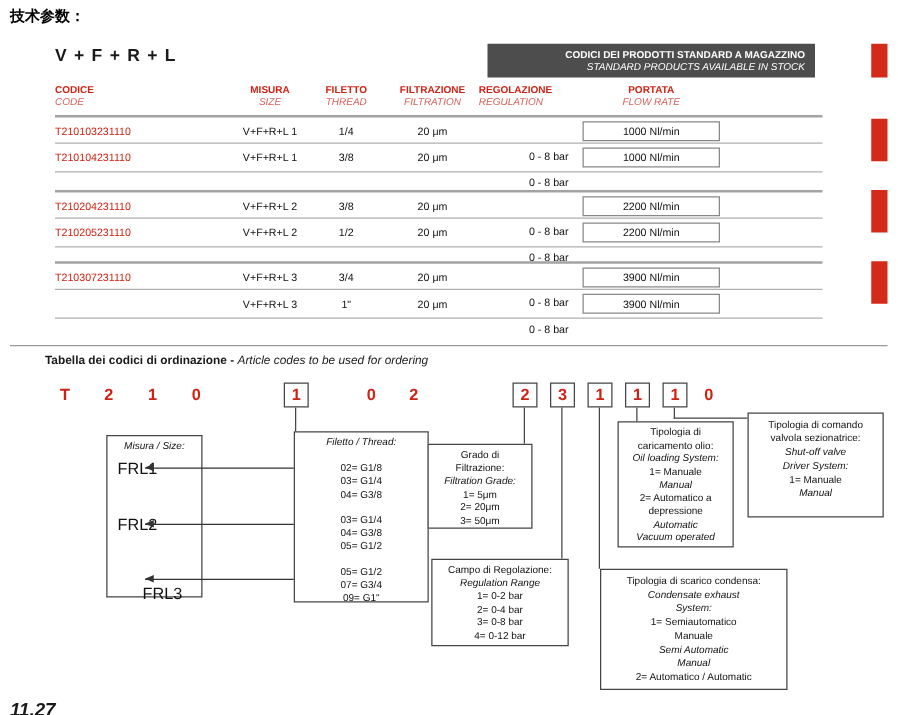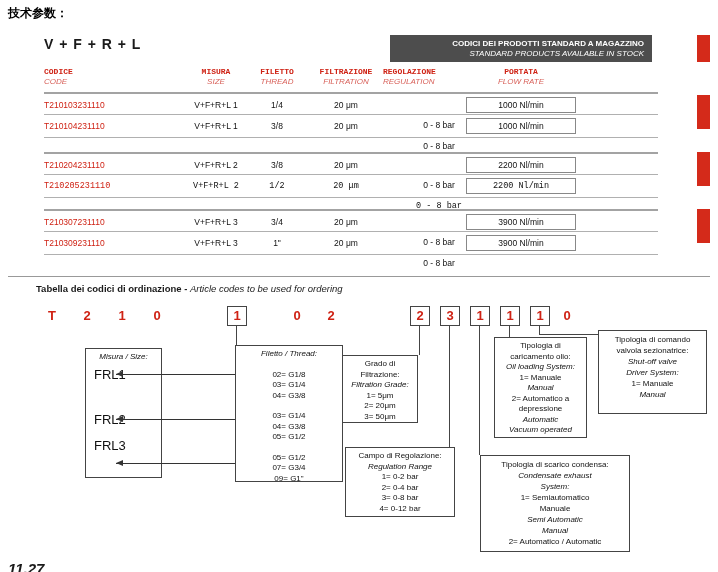--- a/index.html
+++ b/index.html
@@ -16,21 +16,21 @@
   .prod-title { left:44px; top:36px; font-size:14px; font-weight:bold; letter-spacing:1px; color:#1a1a1a; }
   .banner { left:390px; top:35px; width:262px; height:27px; background:#4d4d4d; color:#fff;
             display:flex; flex-direction:column; justify-content:center; align-items:flex-end;
             padding-right:8px; box-sizing:border-box; font-size:8px; line-height:10px; text-align:right; }
   .banner .b1 { font-weight:bold; }
   .banner .b2 { font-style:italic; }
   .redtab { background:#d42a1a; width:13px; left:697px; }
 
   
   .thwrap { top:67px; font-size:8px; line-height:10px; }
-  .thwrap .it { font-weight:bold; color:#cf2214;font-family:Liberation Mono, monospace; }
+  .thwrap .it { font-weight:bold; color:#cf2214; }
   .thwrap .en { font-style:italic; color:#d8615a; }
   .th-codice { left:44px; width:150px; text-align:left; }
   .th-misura { left:166px; width:100px; text-align:center; }
   .th-filetto { left:237px; width:80px; text-align:center; }
   .th-filtr { left:296px; width:100px; text-align:center; }
   .th-regol { left:383px; width:100px; }
   .th-portata { left:471px; width:100px; text-align:center; }
 
   
   .prow { position:absolute; left:44px; width:614px; height:23px; border-bottom:1px solid #b0b0b0; box-sizing:border-box; }
@@ -56,21 +56,21 @@
   .digit.boxed { border:1px solid #444; line-height:18px; background:#fff; }
 
   
   .obox { position:absolute; border:1px solid #444; background:#fff; font-size:8px; line-height:10.5px;
           text-align:center; color:#111; box-sizing:border-box; padding-top:3px; }
   .obox .it { font-style:italic; }
   .box-size { left:85px; top:348px; width:77px; height:130px; }
   .box-size .frl { position:absolute; left:8px; font-size:13px; text-align:left; }
   .box-thread { left:235px; top:345px; width:108px; height:137px; }
   .box-thread .grp { margin-top:10px; }
-  .box-filt { left:342px; top:355px; width:76px; height:68px; }
+  .box-filt { left:342px; top:355px; width:84px; height:68px; }
   .box-reg { left:345px; top:447px; width:110px; height:70px; }
   .box-oil { left:494px; top:337px; width:93px; height:101px; }
   .box-cond { left:480px; top:455px; width:150px; height:97px; line-height:11px; }
   .box-valve { left:598px; top:330px; width:109px; height:84px; line-height:11px; }
 
   
   .arrow { position:absolute; left:116px; width:138px; height:0; border-top:1px solid #333; }
   .arrow::before, .arrow::after { content:""; position:absolute; top:-4px; width:0; height:0;
       border-top:3.5px solid transparent; border-bottom:3.5px solid transparent; }
   .arrow::before { left:0; border-right:7px solid #333; }
@@ -138,38 +138,37 @@
     <span class="cell c-flow">1000 Nl/min</span>
   </div>
   <div class="prow grp-start" style="top:152px;">
     <span class="cell c-code">T210204231110</span>
     <span class="cell c-size">V+F+R+L 2</span>
     <span class="cell c-thread">3/8</span>
     <span class="cell c-filt">20 μm</span>
     <span class="cell c-reg">0 - 8 bar</span>
     <span class="cell c-flow">2200 Nl/min</span>
   </div>
-  <div class="prow" style="top:175px;font-family:Liberation Mono, monospace;">
+  <div class="prow" style="top:175px;">
     <span class="cell c-code">T210205231110</span>
     <span class="cell c-size">V+F+R+L 2</span>
     <span class="cell c-thread">1/2</span>
     <span class="cell c-filt">20 μm</span>
     <span class="cell c-reg">0 - 8 bar</span>
     <span class="cell c-flow">2200 Nl/min</span>
   </div>
   <div class="prow grp-start" style="top:209px;">
     <span class="cell c-code">T210307231110</span>
     <span class="cell c-size">V+F+R+L 3</span>
     <span class="cell c-thread">3/4</span>
     <span class="cell c-filt">20 μm</span>
     <span class="cell c-reg">0 - 8 bar</span>
     <span class="cell c-flow">3900 Nl/min</span>
   </div>
   <div class="prow" style="top:232px;">
-    <span class="cell c-code">T210309231110</span>
     <span class="cell c-size">V+F+R+L 3</span>
     <span class="cell c-thread">1"</span>
     <span class="cell c-filt">20 μm</span>
     <span class="cell c-reg">0 - 8 bar</span>
     <span class="cell c-flow">3900 Nl/min</span>
   </div>
 
   <div class="hline" style="left:8px;top:276px;width:702px;"></div>
   <div class="abs sec-title">
     <span class="it">Tabella dei codici di ordinazione -</span>
@@ -195,21 +194,21 @@
   <div class="vline" style="left:449px;top:326px;height:121px;"></div>
   <div class="vline" style="left:479px;top:326px;height:129px;"></div>
   <div class="vline" style="left:509px;top:326px;height:11px;"></div>
   <div class="vline" style="left:539px;top:326px;height:9px;"></div>
   <div class="hline" style="left:539px;top:334px;width:60px;background:#444;"></div>
 
   <div class="obox box-size">
     <div class="it">Misura / Size:</div>
     <div class="frl" style="top:21px;">FRL1</div>
     <div class="frl" style="top:66px;">FRL2</div>
-    <div class="frl" style="top:92px;">FRL3</div>
+    <div class="frl" style="top:121px;margin-left:20px;">FRL3</div>
   </div>
 
   <div class="arrow" style="top:374px;"></div>
   <div class="arrow" style="top:419px;"></div>
   <div class="arrow" style="top:463px;"></div>
 
   <div class="obox box-thread">
     <div class="it">Filetto / Thread:</div>
     <div class="grp">
       <div>02= G1/8</div>

